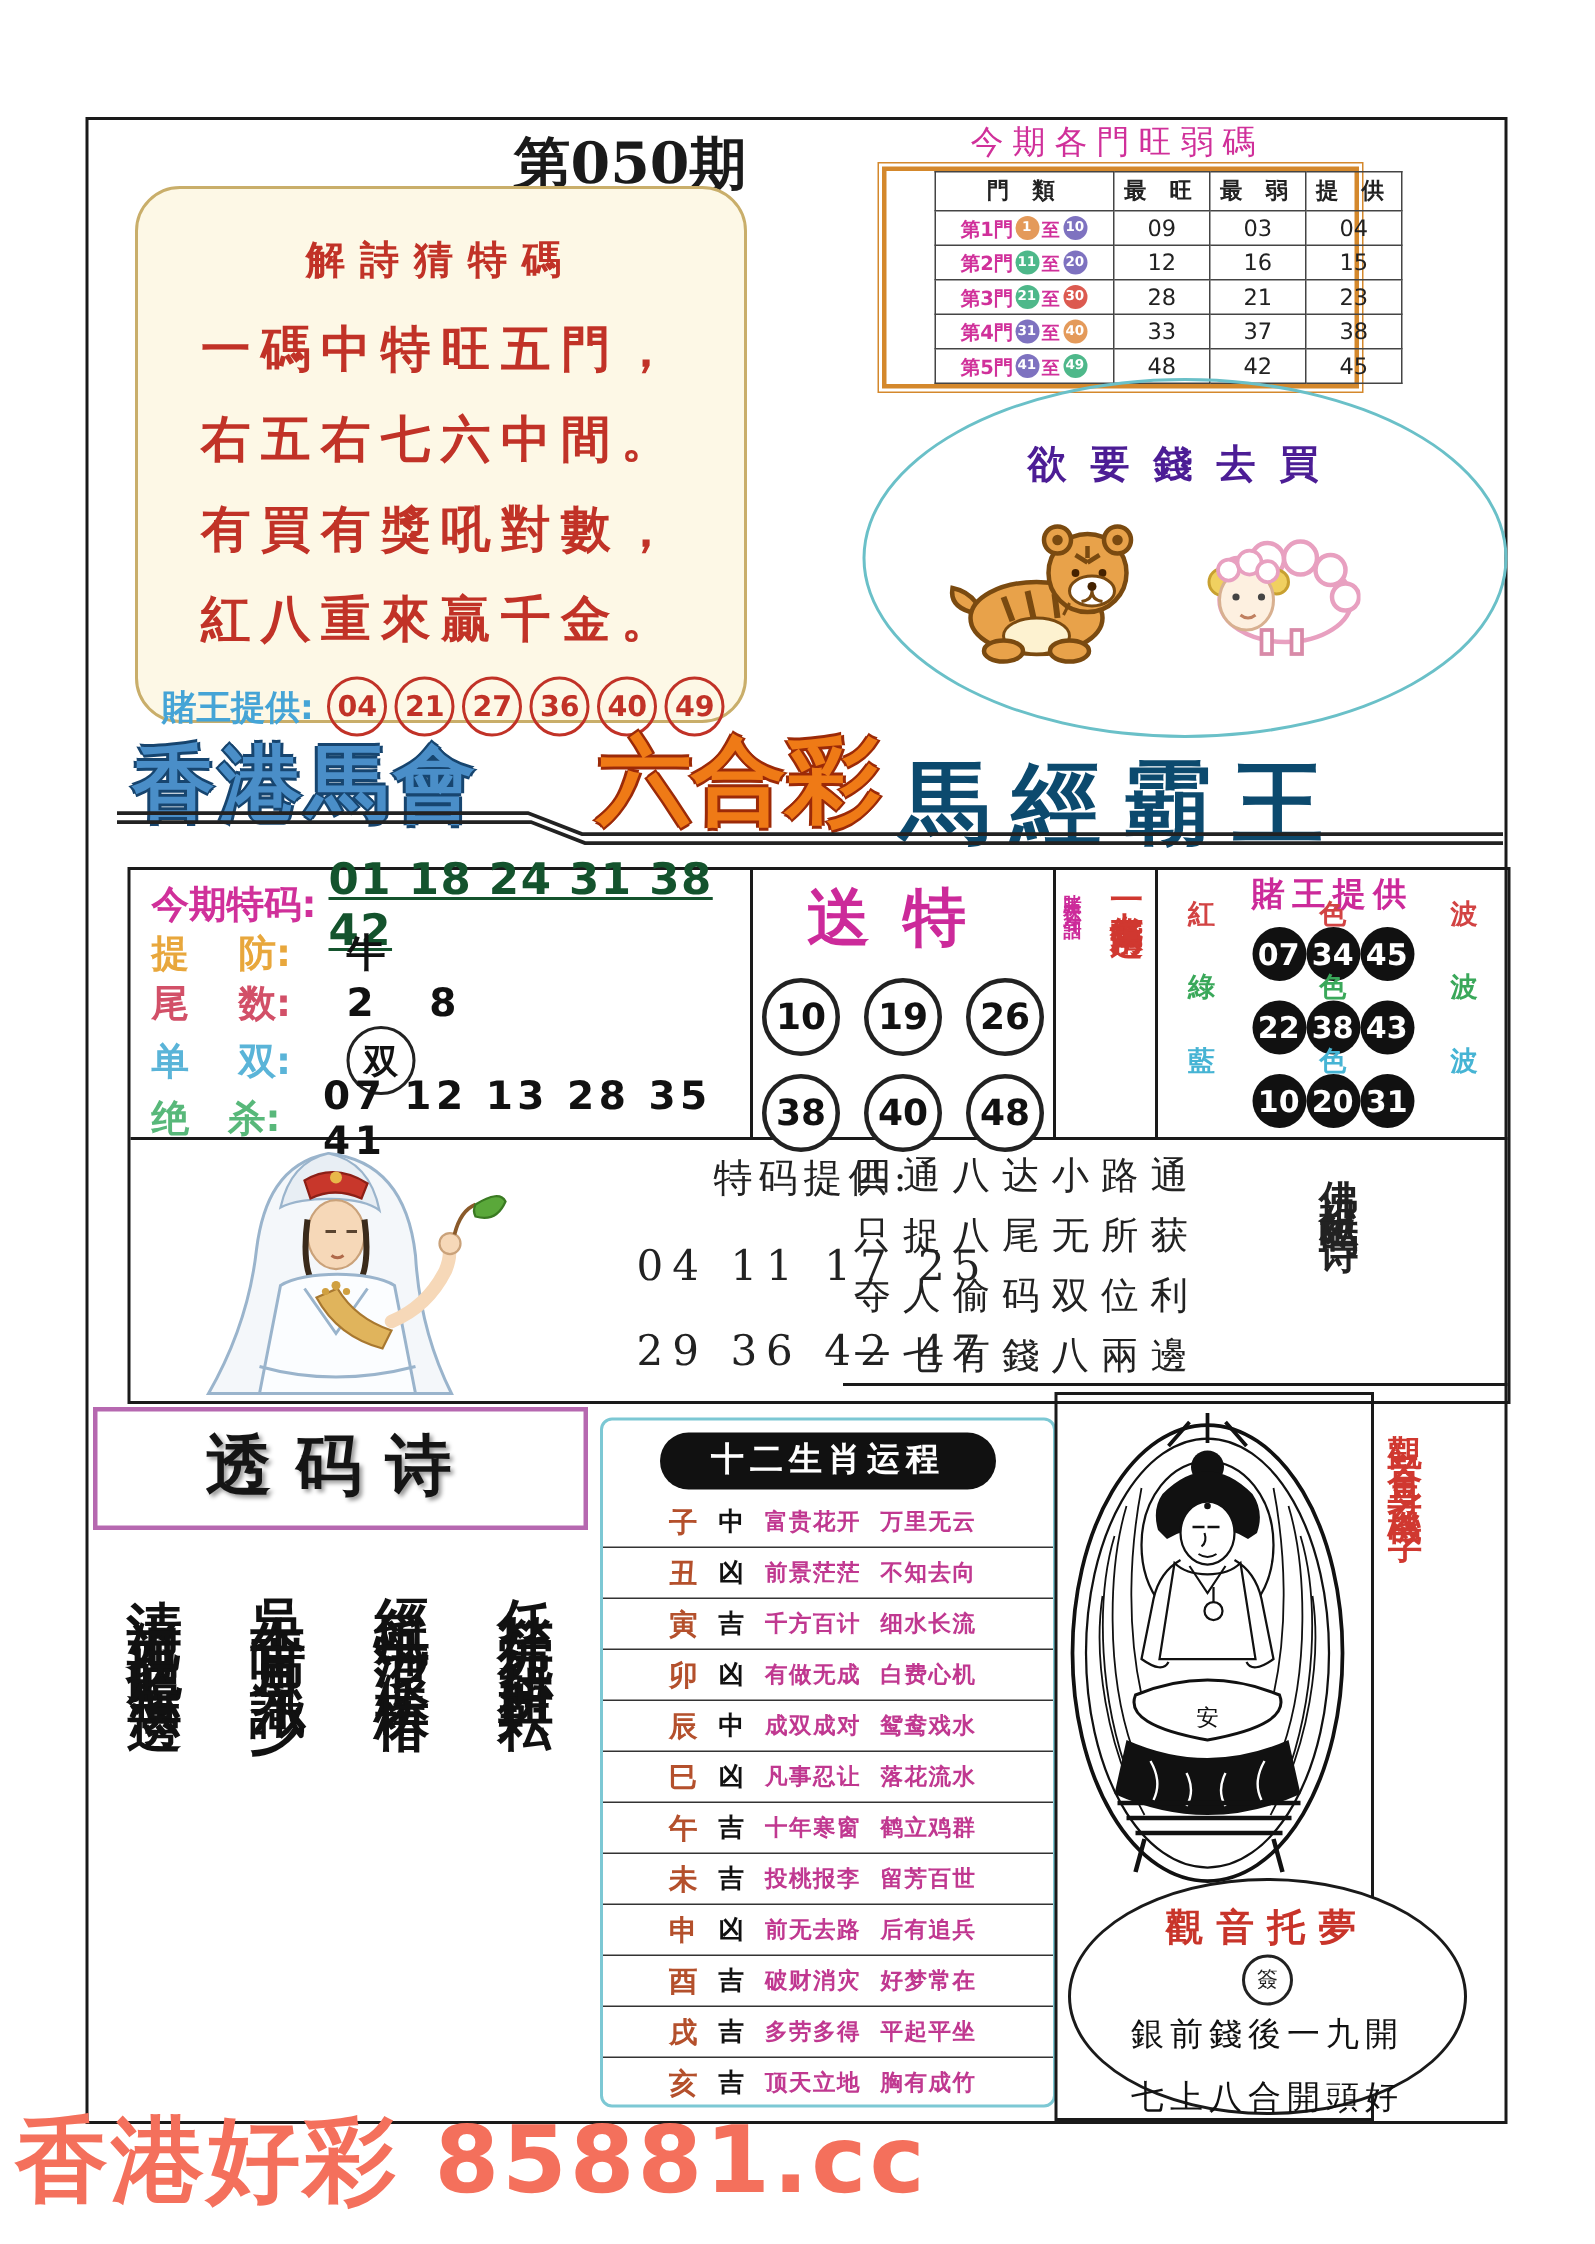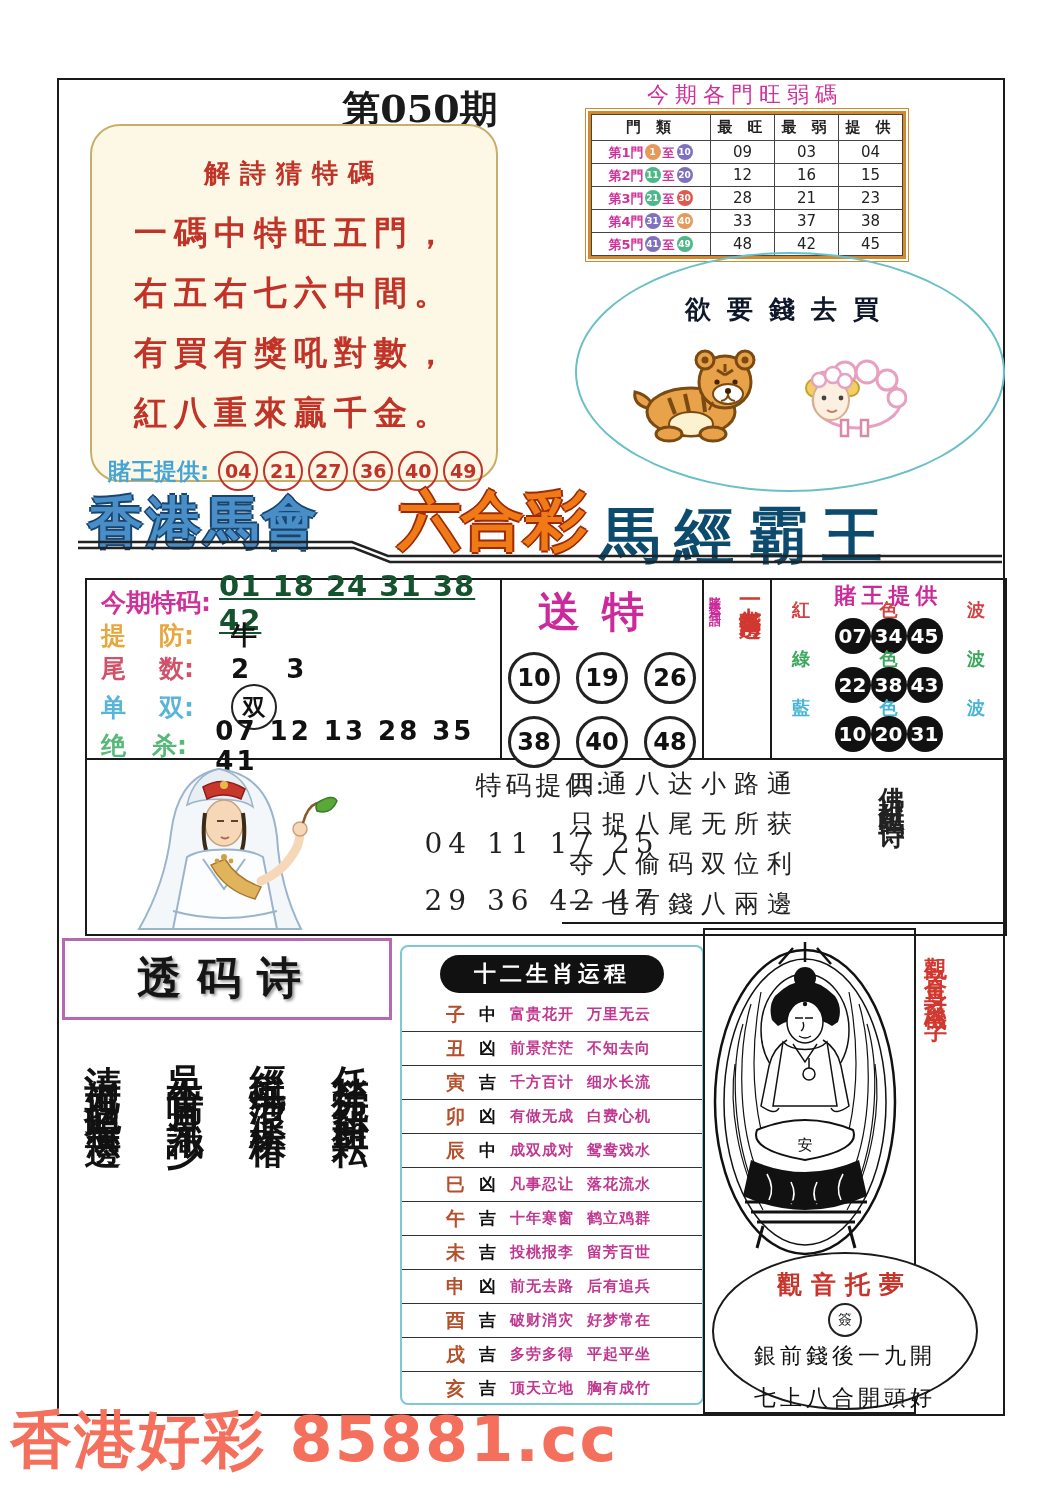--- a/index.html
+++ b/index.html
@@ -22,33 +22,33 @@
   .poem-provider{display:flex;align-items:center;margin:8px 0 0 16px;gap:5px;}
   .provider-label{color:#45a4d6;font-size:23px;font-weight:bold;white-space:nowrap;margin-right:4px;}
   .num-ring-red{width:36px;height:36px;border:2px solid #c13227;border-radius:50%;color:#c13227;
                 font-size:19px;font-weight:bold;display:inline-flex;align-items:center;justify-content:center;flex:0 0 auto;}
 
   
   .strength-title{position:absolute;left:585px;top:80px;width:320px;text-align:center;color:#d0309a;
                   font-size:22px;font-weight:normal;letter-spacing:6px;}
   .strength-box{position:absolute;left:585px;top:108px;width:318px;border:1px solid #d4882c;padding:2px;background:#fff;}
   .strength-inner{border:3px solid #d4882c;}
-  .st-table{border-collapse:collapse;width:100%;}
+  .st-table{border-collapse:collapse;width:100%;margin-left:32px;}
   .st-table th,.st-table td{border:1px solid #444;text-align:center;padding:0;}
   .st-table th{font-size:15px;font-weight:bold;letter-spacing:5px;height:25px;color:#222;}
   .st-table td{height:22px;font-size:15px;color:#222;}
   .st-gate{width:118px;white-space:nowrap;}
   .st-gate-name{color:#d0309a;font-size:13px;font-weight:bold;}
   .st-zhi{color:#d0309a;font-size:12px;font-weight:bold;margin:0 1px;}
   .st-badge{display:inline-flex;width:16px;height:16px;border-radius:50%;color:#fff;font-size:9px;
             font-weight:bold;align-items:center;justify-content:center;vertical-align:middle;margin:0 1px;}
 
   
   .tip-oval{position:absolute;left:575px;top:252px;width:426px;height:236px;border:2px solid #6ac0c8;border-radius:50%;}
-  .tip-text{margin-top:38px;text-align:center;color:#0f172a;font-weight:bold;font-size:26px;letter-spacing:16px;}
+  .tip-text{margin-top:38px;text-align:center;color:#4c1d95;font-weight:bold;font-size:26px;letter-spacing:16px;}
   .tiger-svg{position:absolute;left:52px;top:92px;}
   .sheep-svg{position:absolute;left:212px;top:104px;}
 
   
   .banner-club{position:absolute;left:88px;top:486px;font-size:55px;font-weight:900;color:#4a8ec8;
                letter-spacing:3px;font-family:"DejaVu Serif",serif;
                text-shadow:-2px 0 #17456f,2px 0 #17456f,0 -2px #17456f,0 2px #17456f;}
   .banner-lottery{position:absolute;left:398px;top:478px;font-size:63px;font-weight:900;color:#ef7a16;
                font-family:Liberation Sans, sans-serif;
                text-shadow:-2px 0 #9c2a08,2px 0 #9c2a08,0 -2px #9c2a08,0 2px #9c2a08;}
@@ -288,21 +288,21 @@
         <span class="tema-val">01 18 24 31 38 42</span>
       </div>
       <div class="info-row">
         <span class="i-c1 c-tifang">提</span>
         <span class="i-c2 c-tifang">防:</span>
         <span class="i-val">牛</span>
       </div>
       <div class="info-row">
         <span class="i-c1 c-weishu">尾</span>
         <span class="i-c2 c-weishu">数:</span>
-        <span class="i-val" style="font-weight:bold;letter-spacing:14px;">2 3</span>
+        <span class="i-val" style="font-weight:bold;letter-spacing:14px;">2 8</span>
       </div>
       <div class="info-row" style="height:44px;">
         <span class="i-c1 c-danshuang">单</span>
         <span class="i-c2 c-danshuang">双:</span>
         <span class="circ-val">双</span>
       </div>
       <div class="info-row">
         <span class="i-c1 c-jue">绝</span>
         <span class="i-c2 c-jue">杀:</span>
         <span class="i-val">07 12 13 28 35 41</span>

